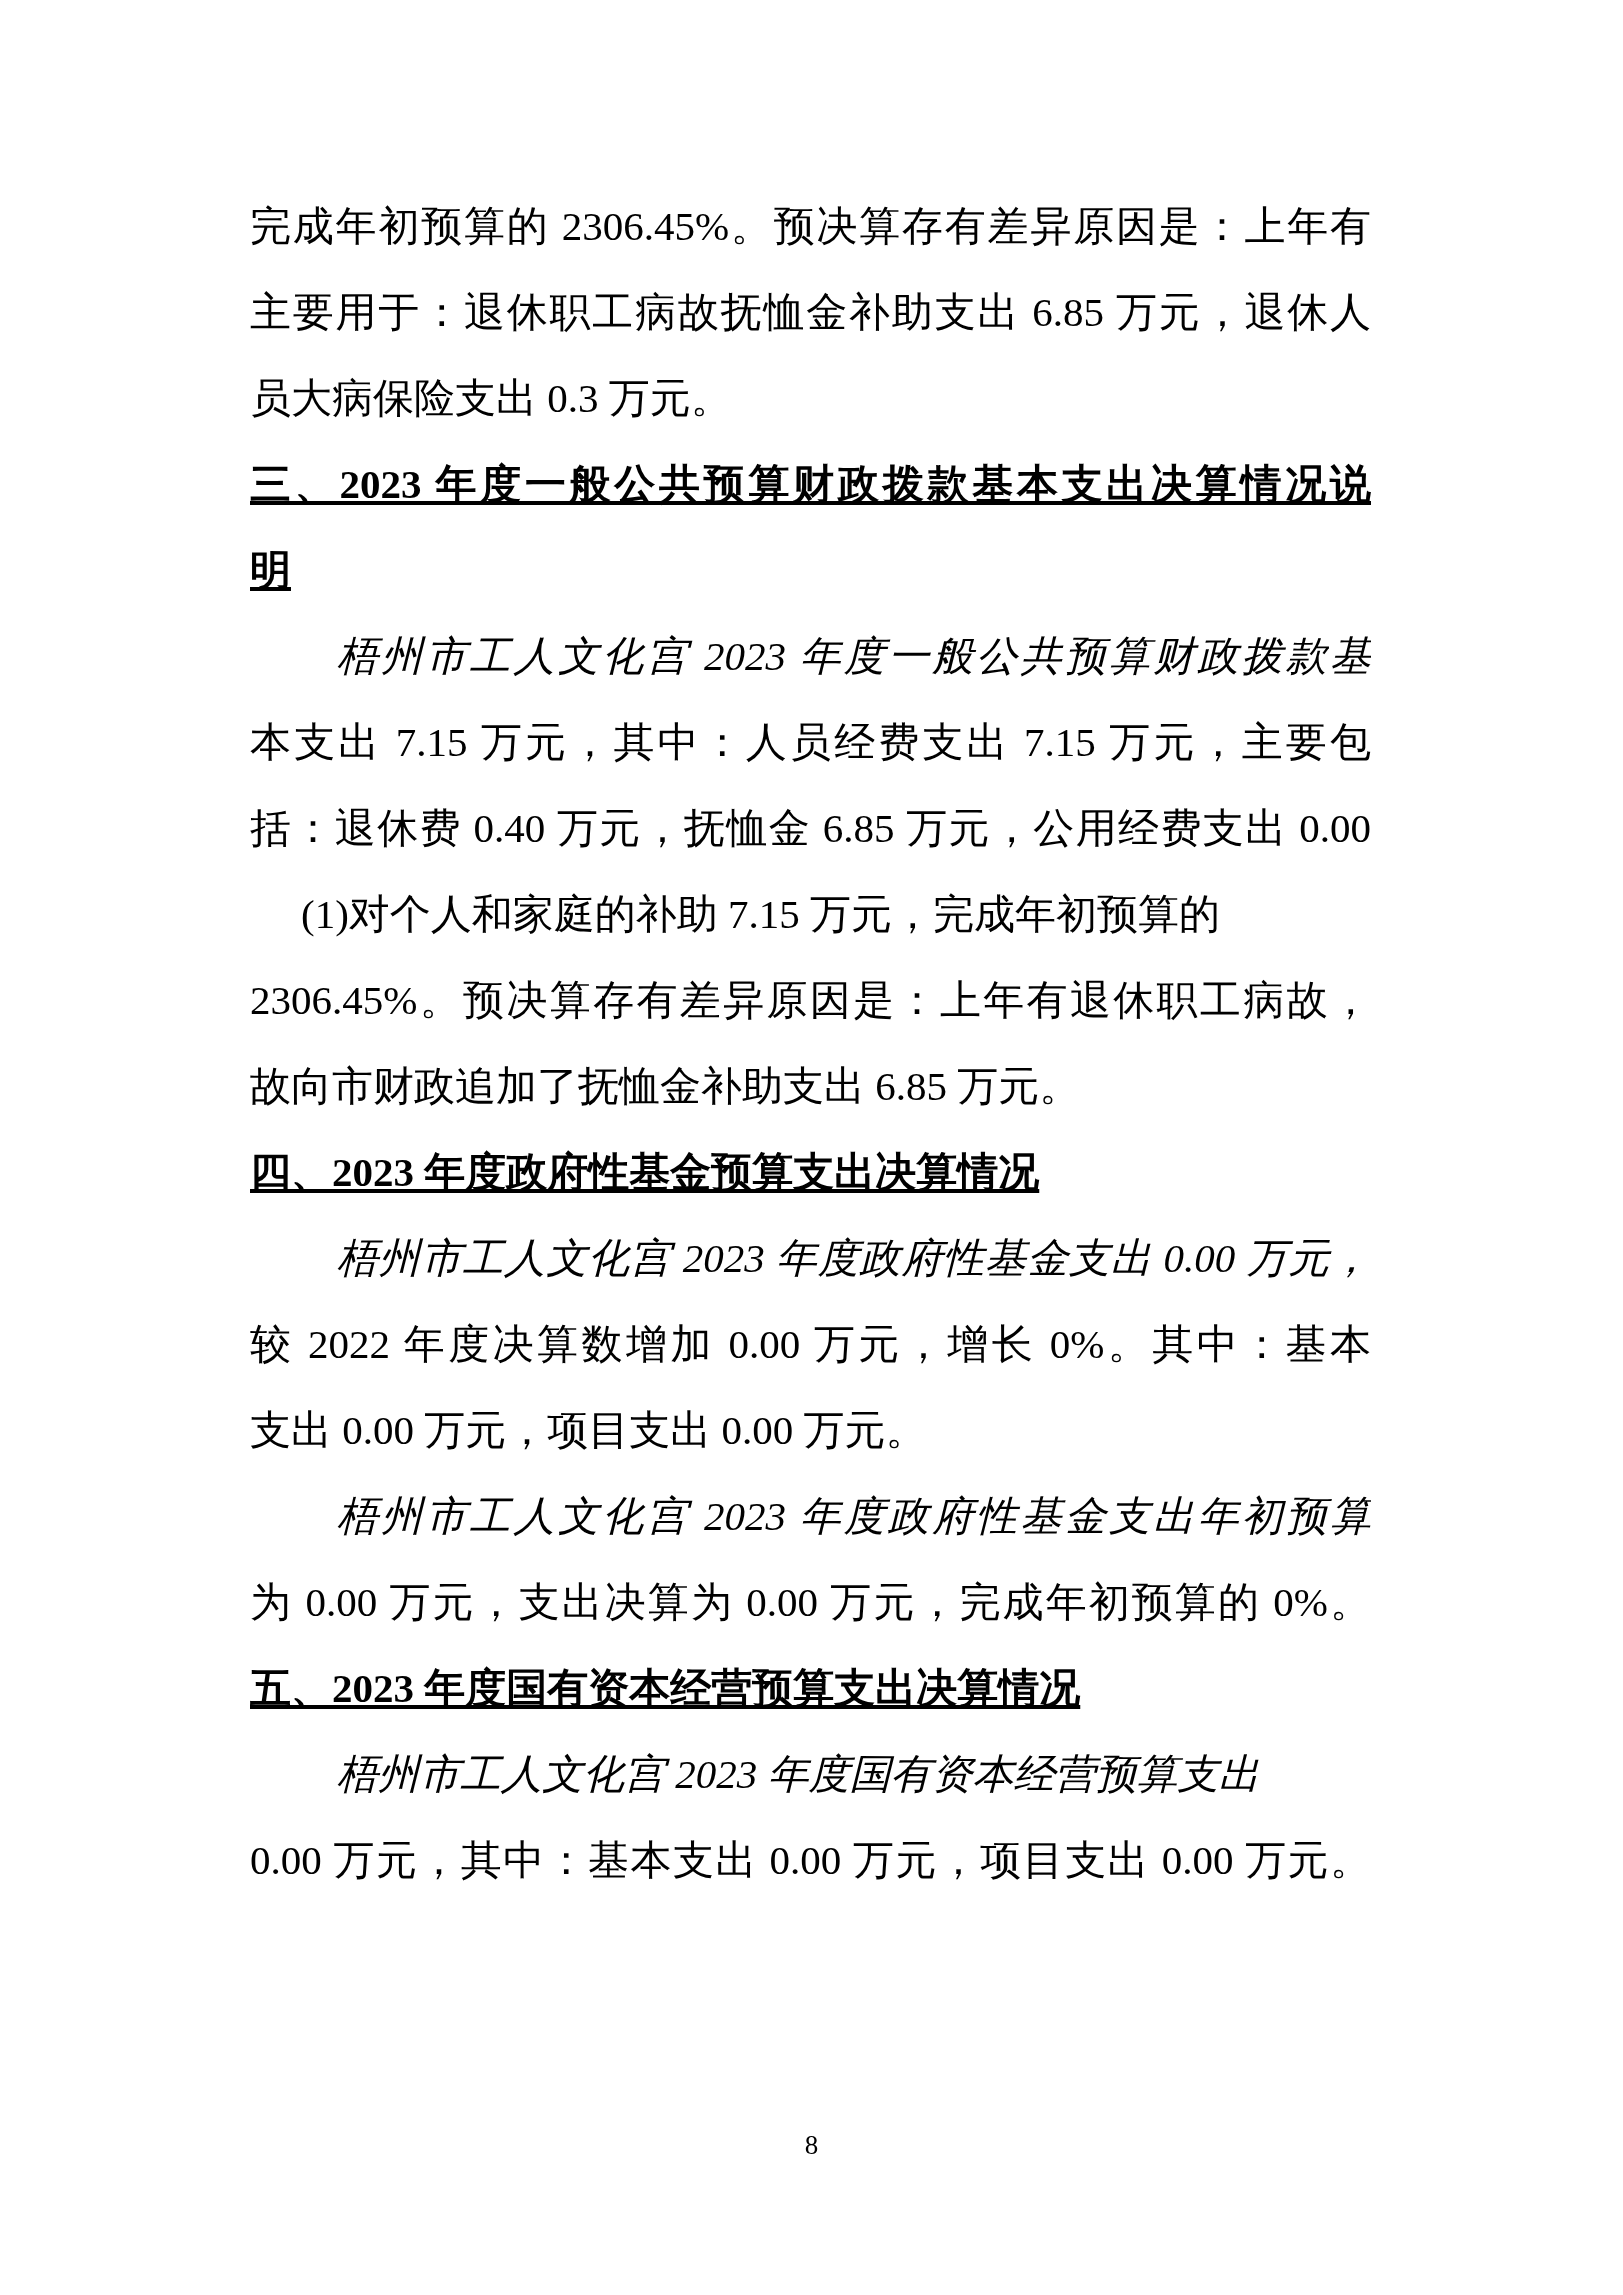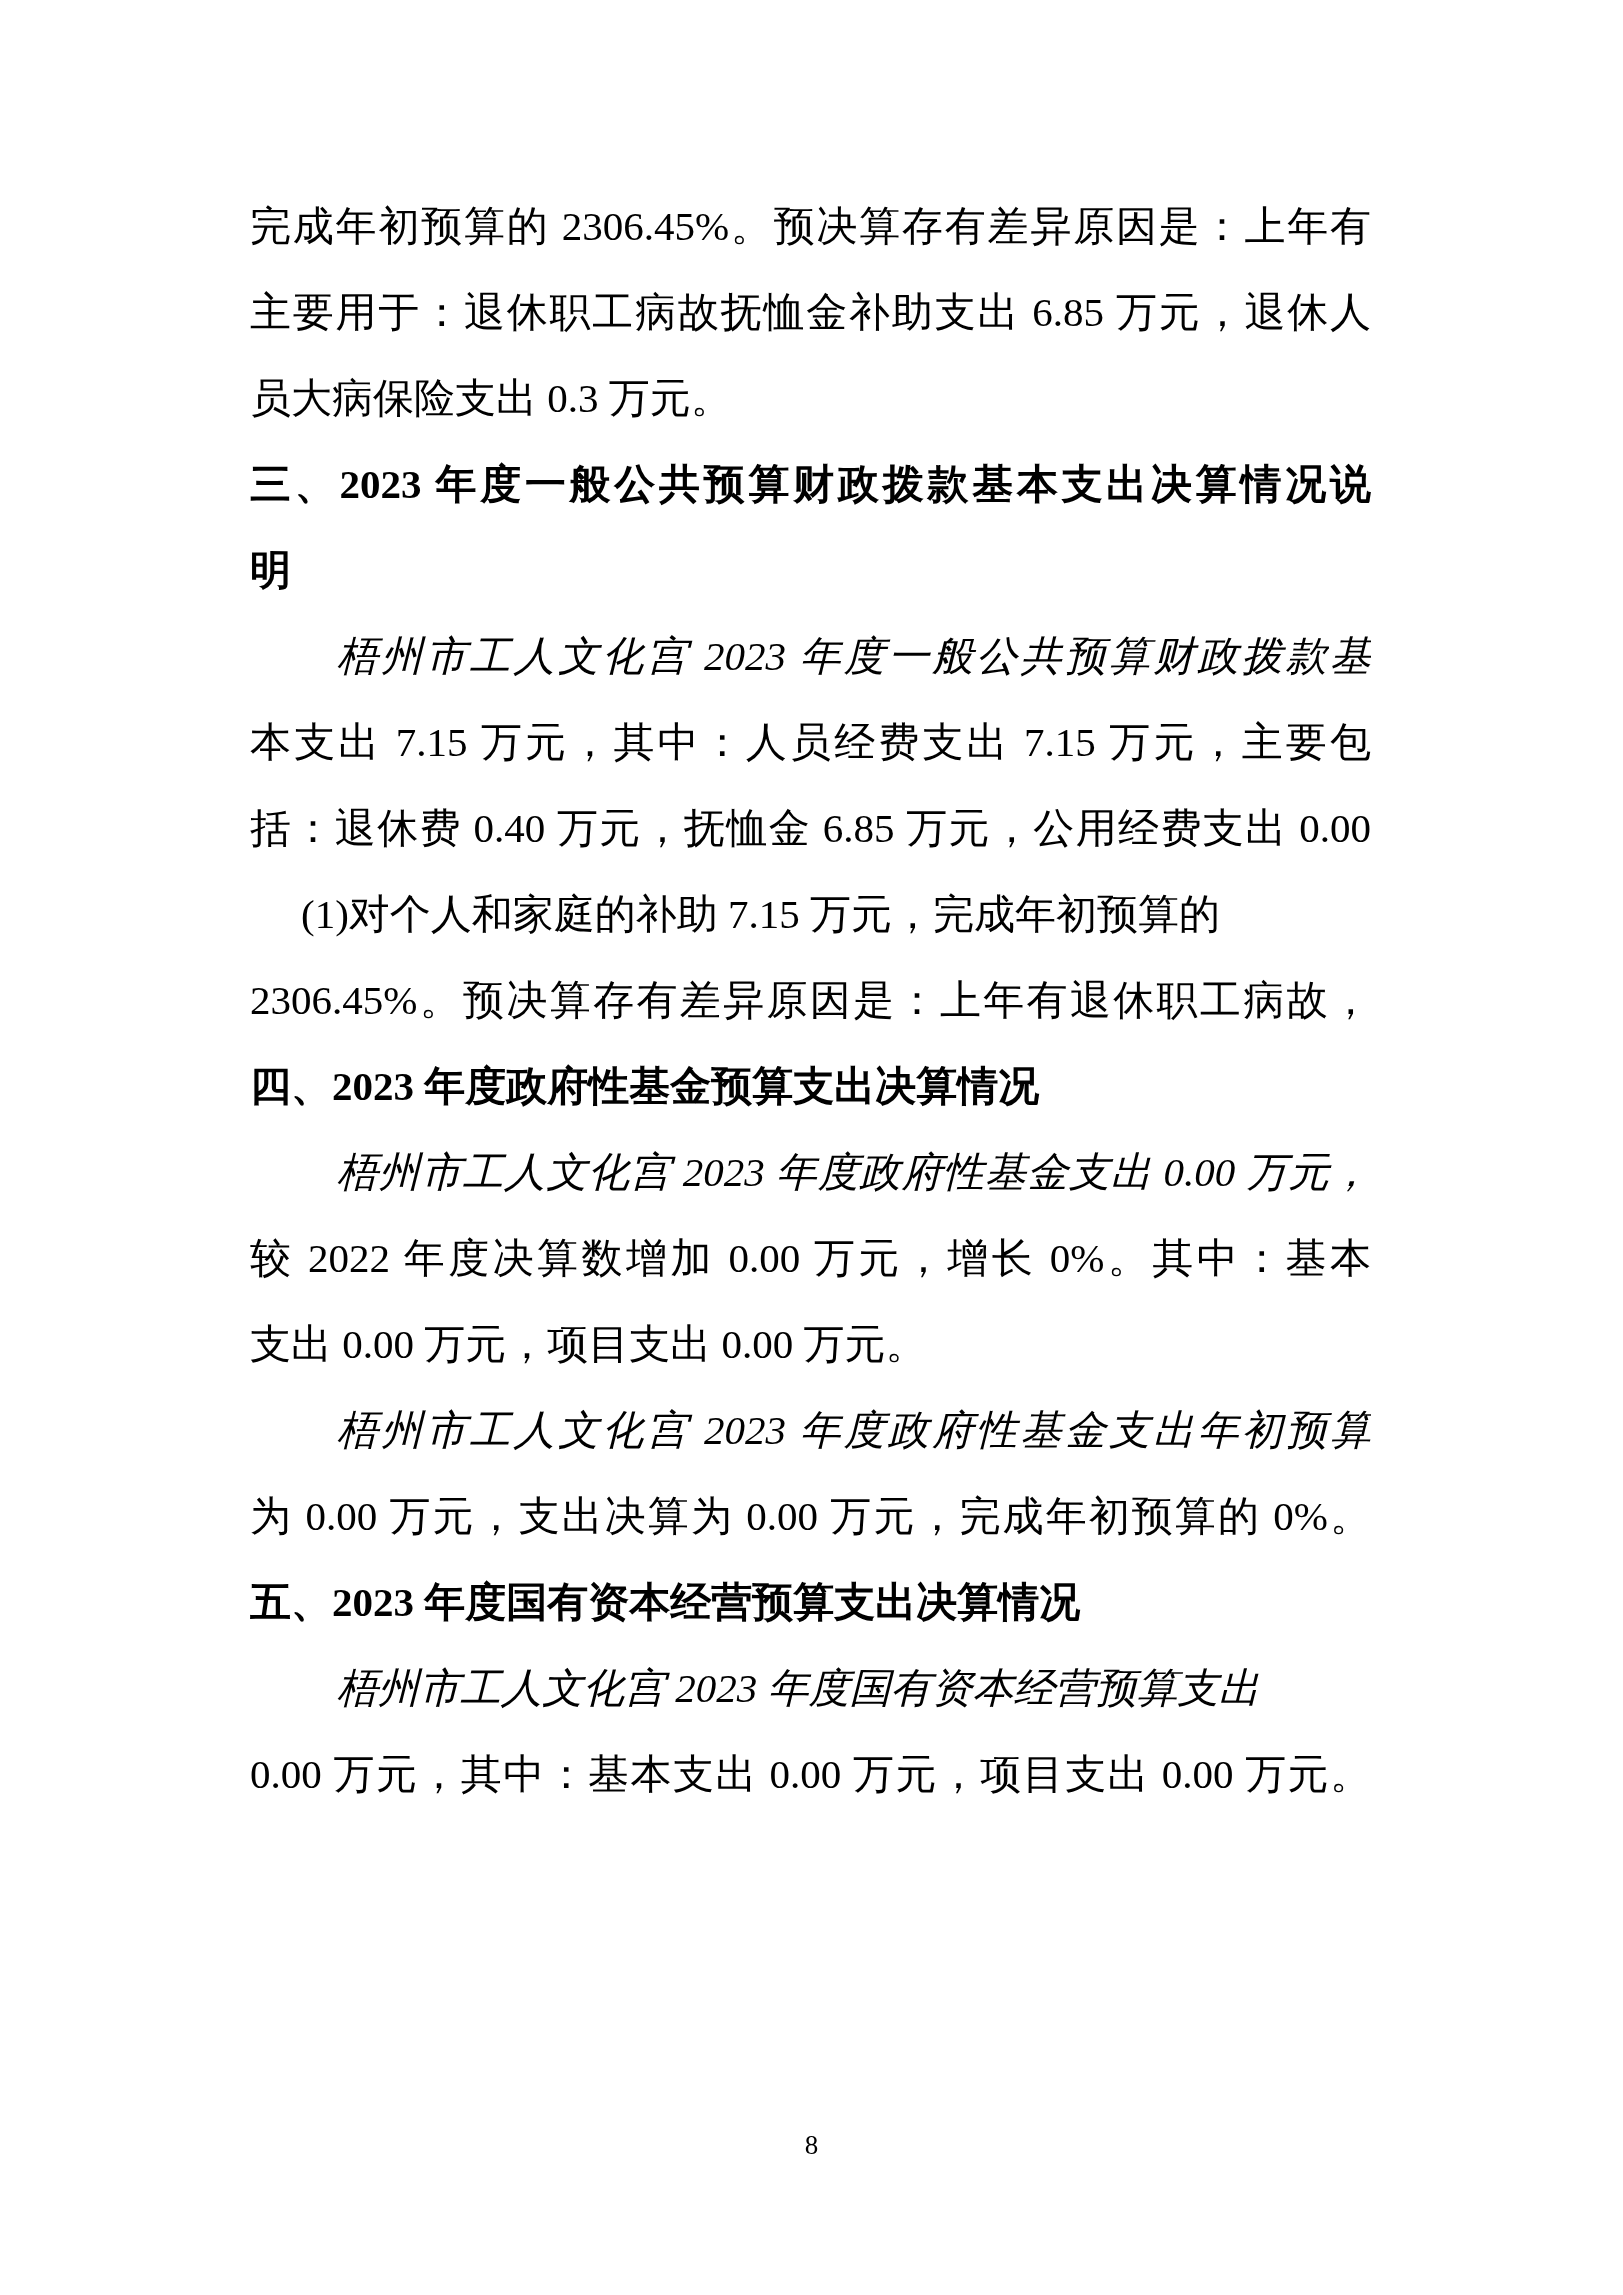--- a/index.html
+++ b/index.html
@@ -44,20 +44,21 @@
   }
   .line.indent-std {
     padding-left: 87px;
     font-style: italic;
   }
   .line.indent-sm {
     padding-left: 51px;
   }
   .heading {
     font-weight: 700;
+    text-decoration: underline;
   }
   .page-number {
     position: absolute;
     left: 0;
     right: 0;
     top: 2128px;
     height: 35px;
     line-height: 35px;
     text-align: center;
     font-size: 27px;
@@ -72,20 +73,21 @@
       <div class="line justify">完成年初预算的 2306.45%。预决算存有差异原因是：上年有</div>
       <div class="line justify">主要用于：退休职工病故抚恤金补助支出 6.85 万元，退休人</div>
       <div class="line left">员大病保险支出 0.3 万元。</div>
       <div class="line justify heading">三、2023 年度一般公共预算财政拨款基本支出决算情况说</div>
       <div class="line left heading">明</div>
       <div class="line justify indent-std">梧州市工人文化宫 2023 年度一般公共预算财政拨款基</div>
       <div class="line justify">本支出 7.15 万元，其中：人员经费支出 7.15 万元，主要包</div>
       <div class="line justify">括：退休费 0.40 万元，抚恤金 6.85 万元，公用经费支出 0.00</div>
       <div class="line left indent-sm">(1)对个人和家庭的补助 7.15 万元，完成年初预算的</div>
       <div class="line justify">2306.45%。预决算存有差异原因是：上年有退休职工病故，</div>
+      <div class="line left">故向市财政追加了抚恤金补助支出 6.85 万元。</div>
       <div class="line left heading">四、2023 年度政府性基金预算支出决算情况</div>
       <div class="line justify indent-std">梧州市工人文化宫 2023 年度政府性基金支出 0.00 万元，</div>
       <div class="line justify">较 2022 年度决算数增加 0.00 万元，增长 0%。其中：基本</div>
       <div class="line left">支出 0.00 万元，项目支出 0.00 万元。</div>
       <div class="line justify indent-std">梧州市工人文化宫 2023 年度政府性基金支出年初预算</div>
       <div class="line justify">为 0.00 万元，支出决算为 0.00 万元，完成年初预算的 0%。</div>
       <div class="line left heading">五、2023 年度国有资本经营预算支出决算情况</div>
       <div class="line left indent-std">梧州市工人文化宫 2023 年度国有资本经营预算支出</div>
       <div class="line justify">0.00 万元，其中：基本支出 0.00 万元，项目支出 0.00 万元。</div>
     </div>

